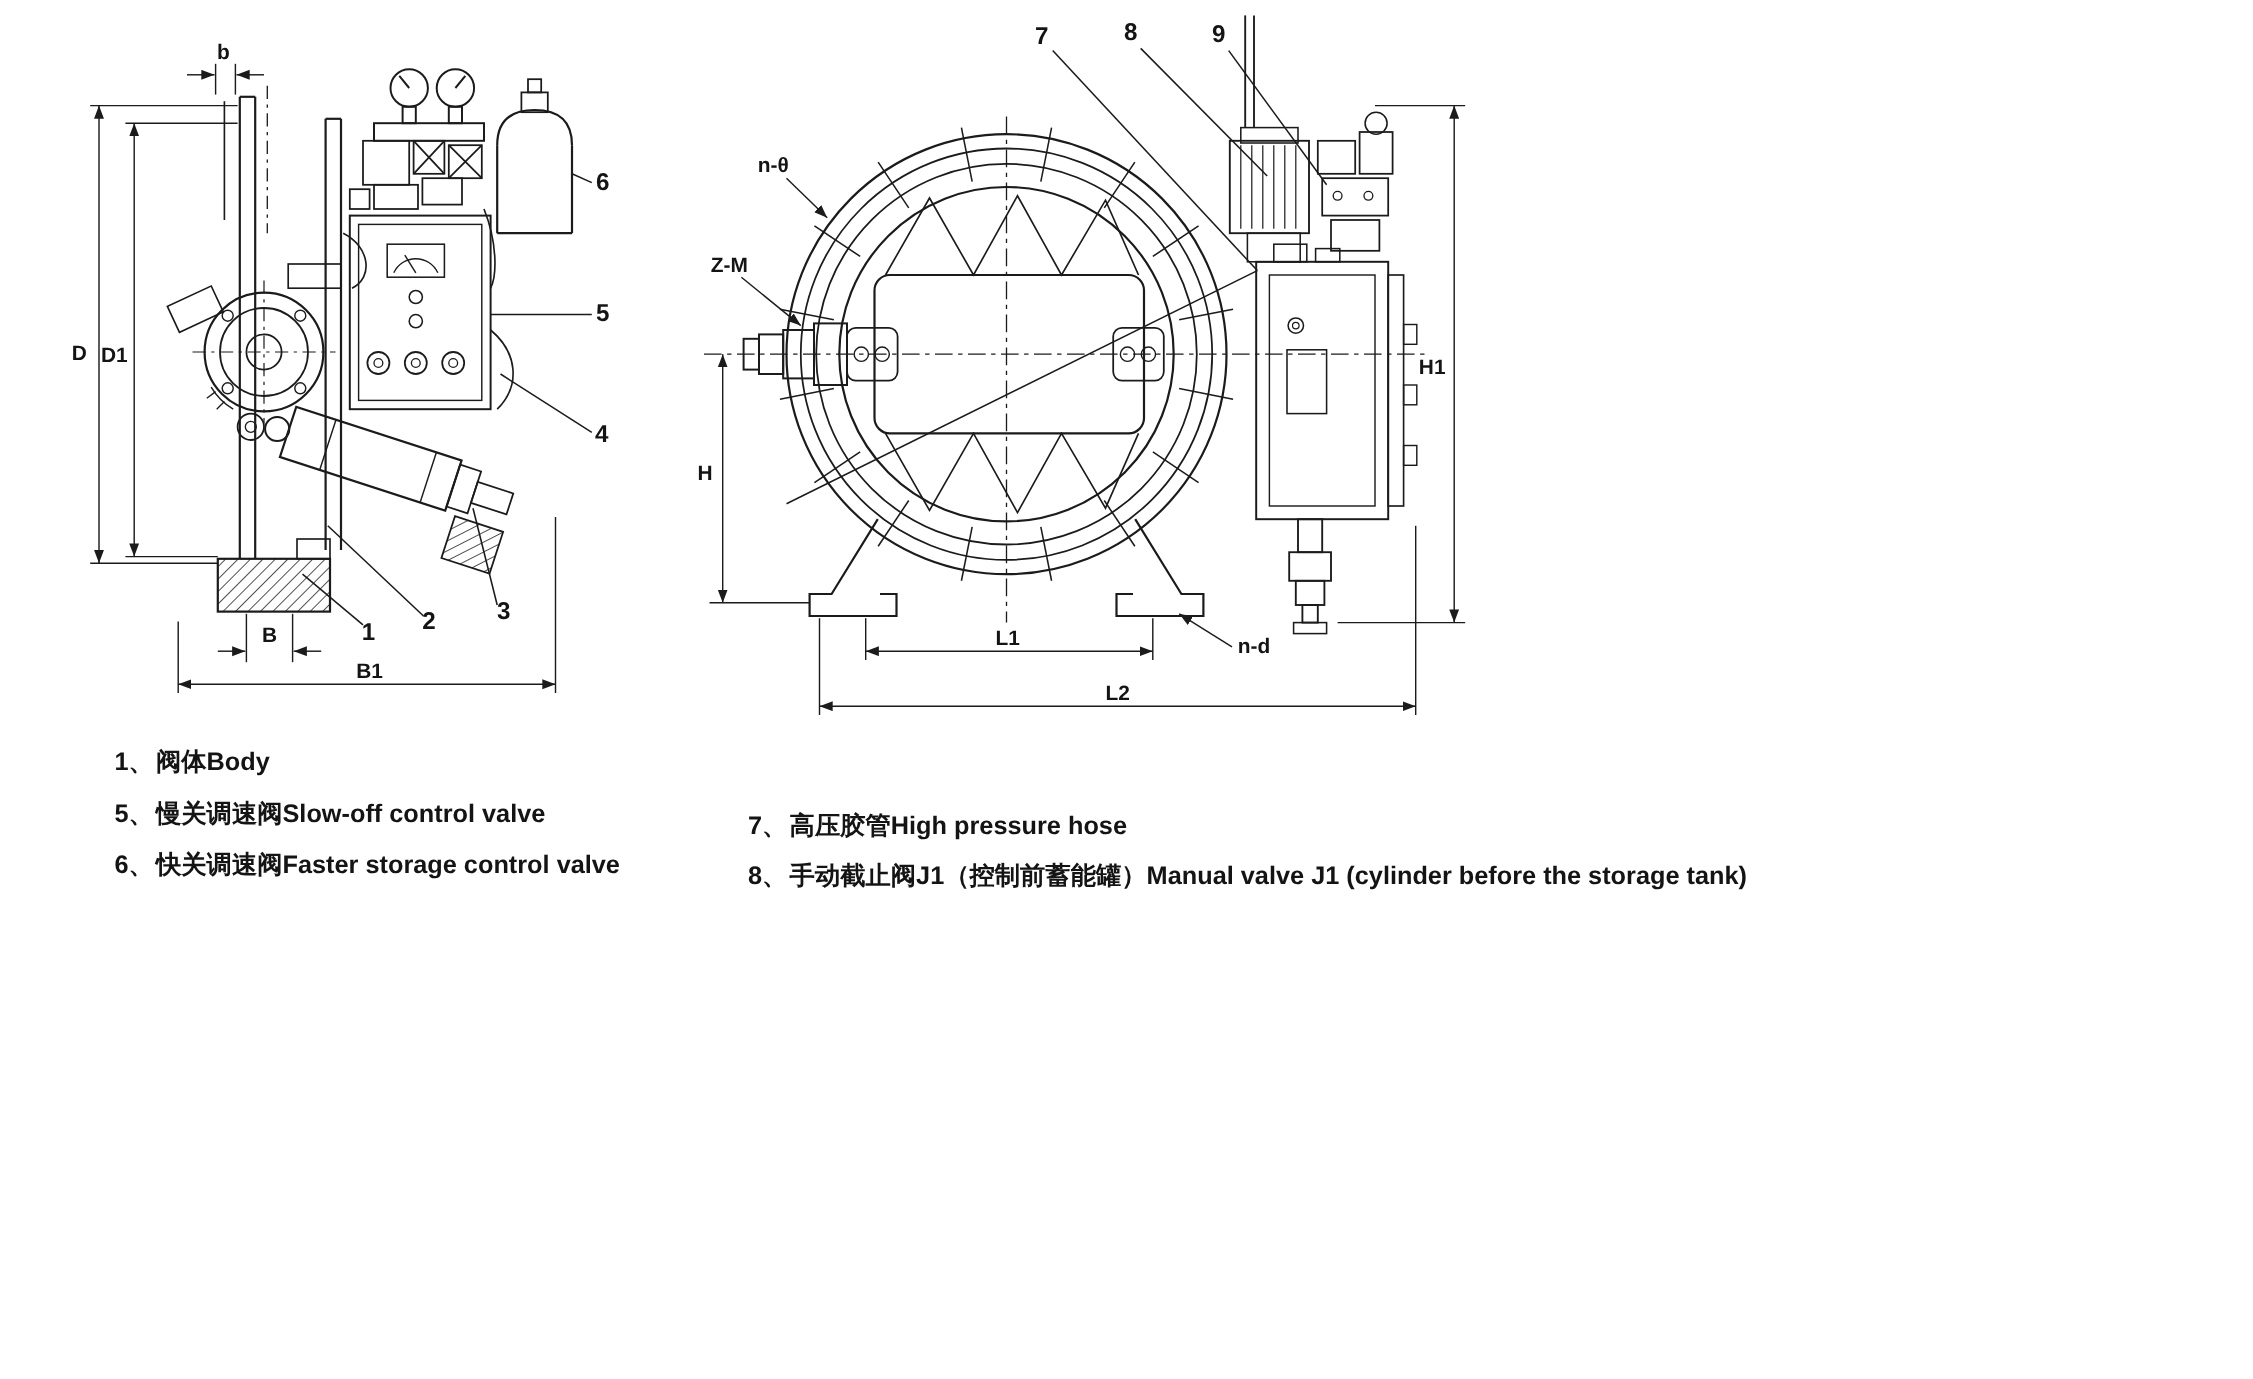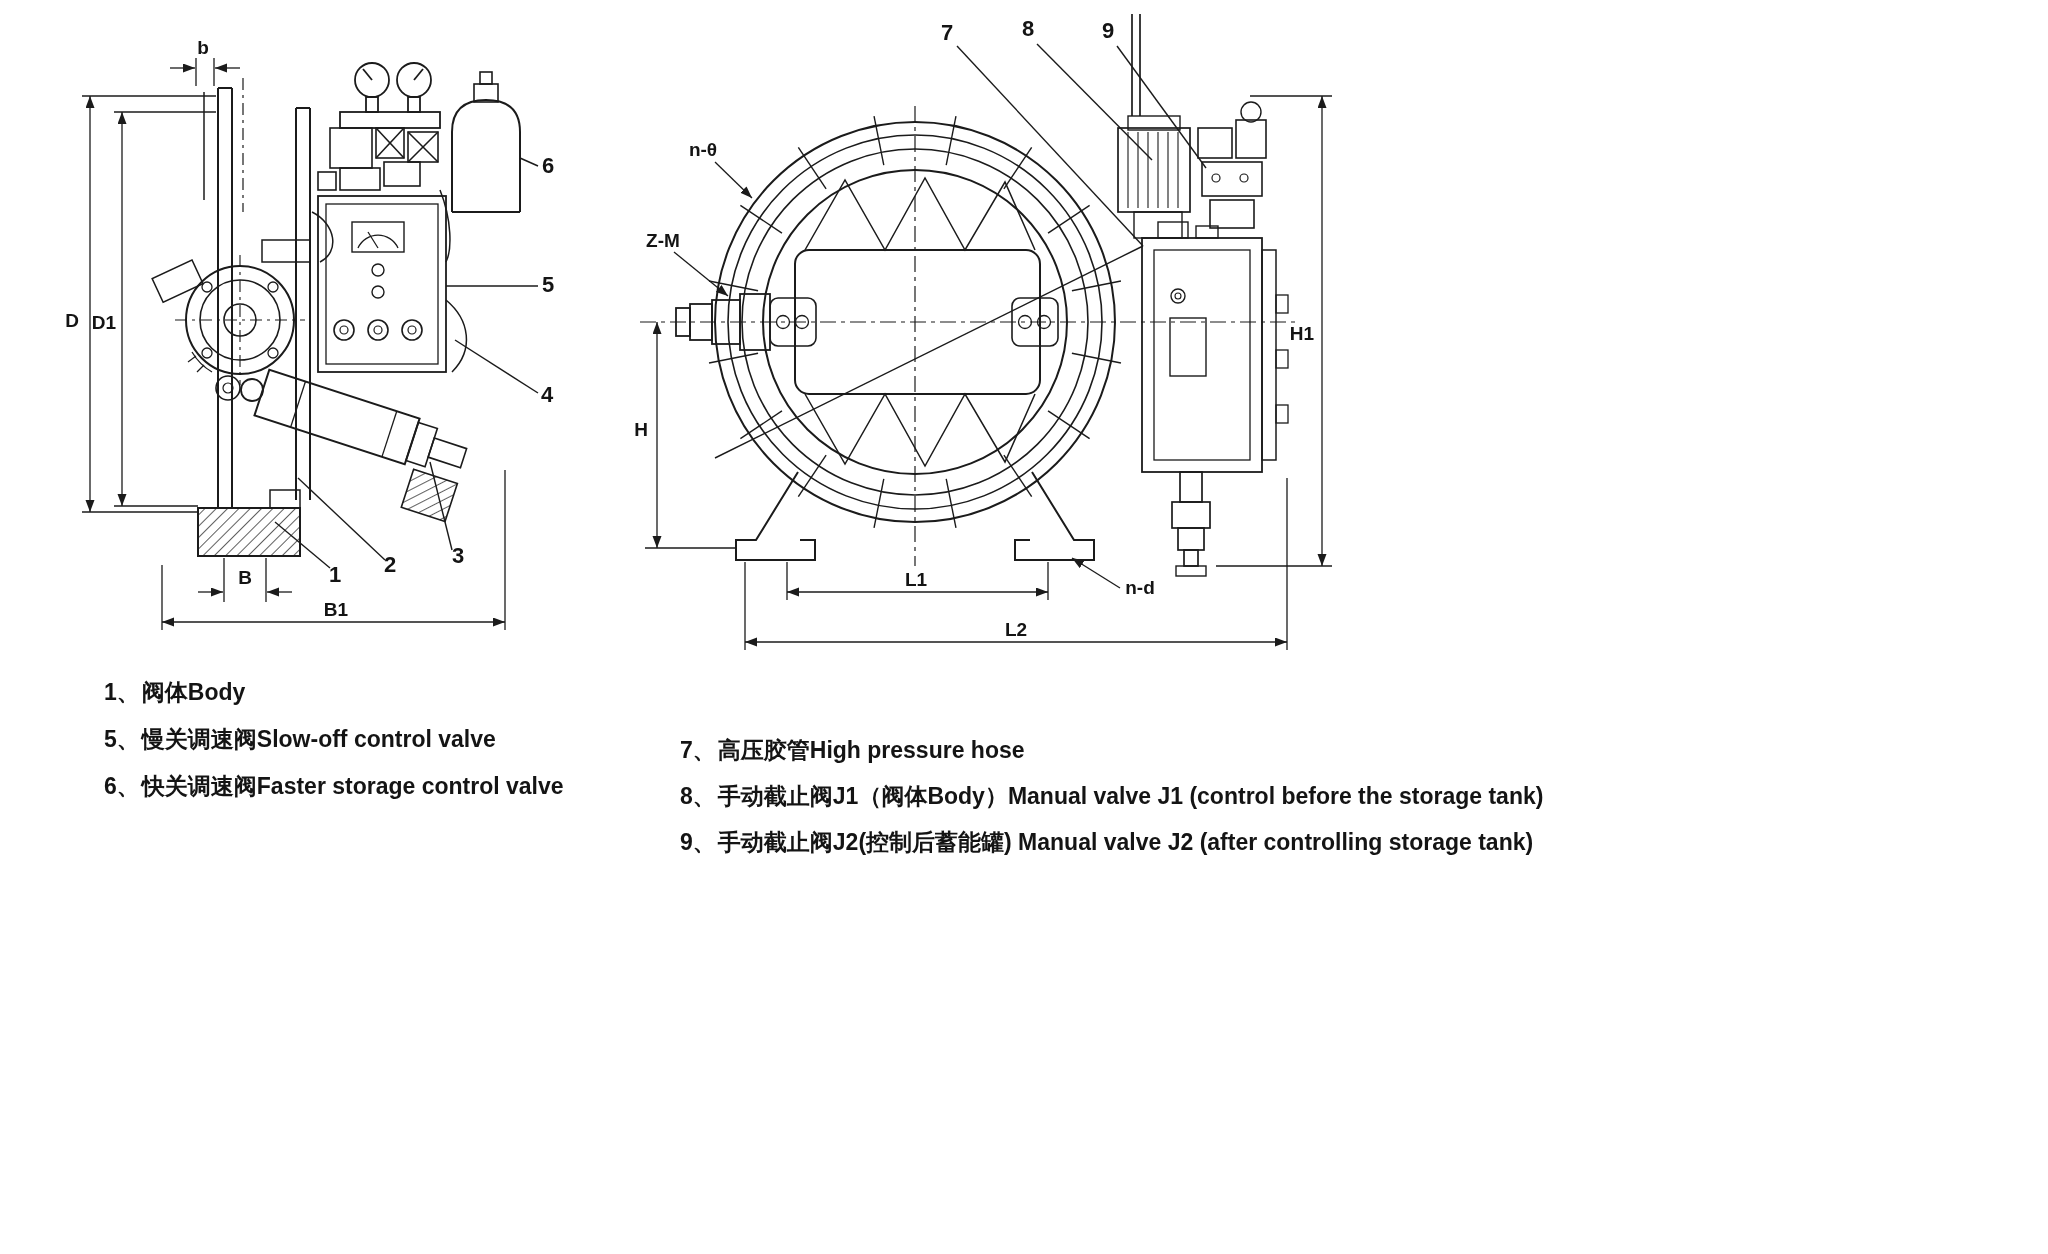--- a/index.html
+++ b/index.html
@@ -371,20 +371,17 @@
   <div class="legend-row">
     <span class="num">6、</span><span>快关调速阀Faster storage control valve</span>
   </div>
 </div>
 
 <div class="legend legend-right">
   <div class="legend-row">
     <span class="num">7、</span><span>高压胶管High pressure hose</span>
   </div>
   <div class="legend-row">
-    <span class="num">8、</span><span>手动截止阀J1（阀体Body）Manual valve J1 (control before the storage tank)</span>
-  </div>
-  <div class="legend-row">
-    <span class="num">9、</span><span>手动截止阀J2(控制后蓄能罐) Manual valve J2 (after controlling storage tank)</span>
+    <span class="num">8、</span><span>手动截止阀J1（控制前蓄能罐）Manual valve J1 (cylinder before the storage tank)</span>
   </div>
 </div>
 
 </div>
 
 </body></html>

